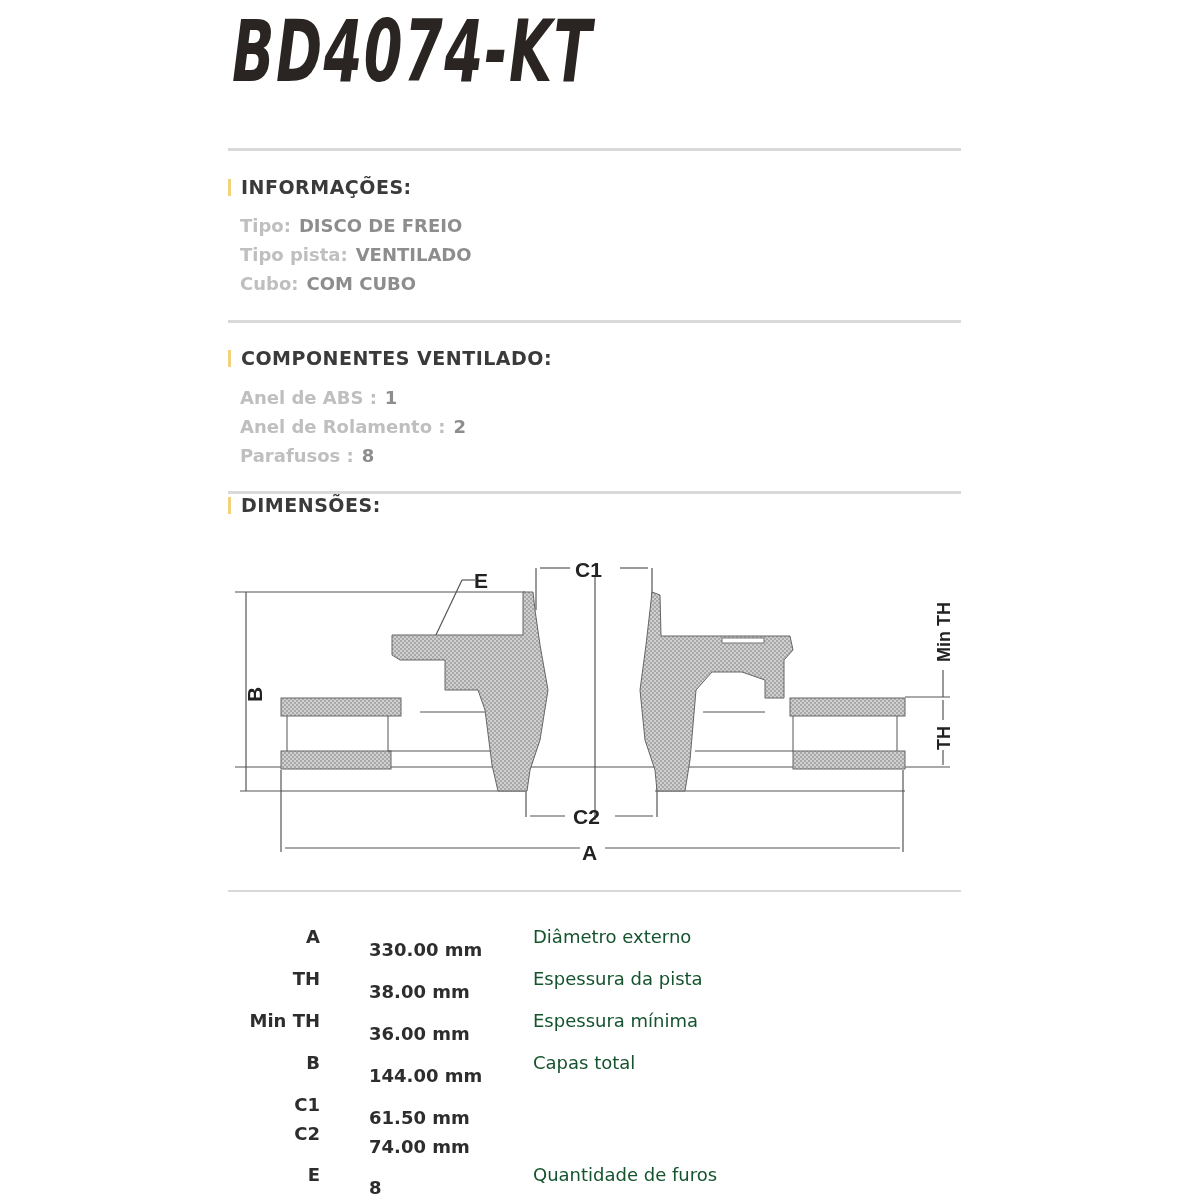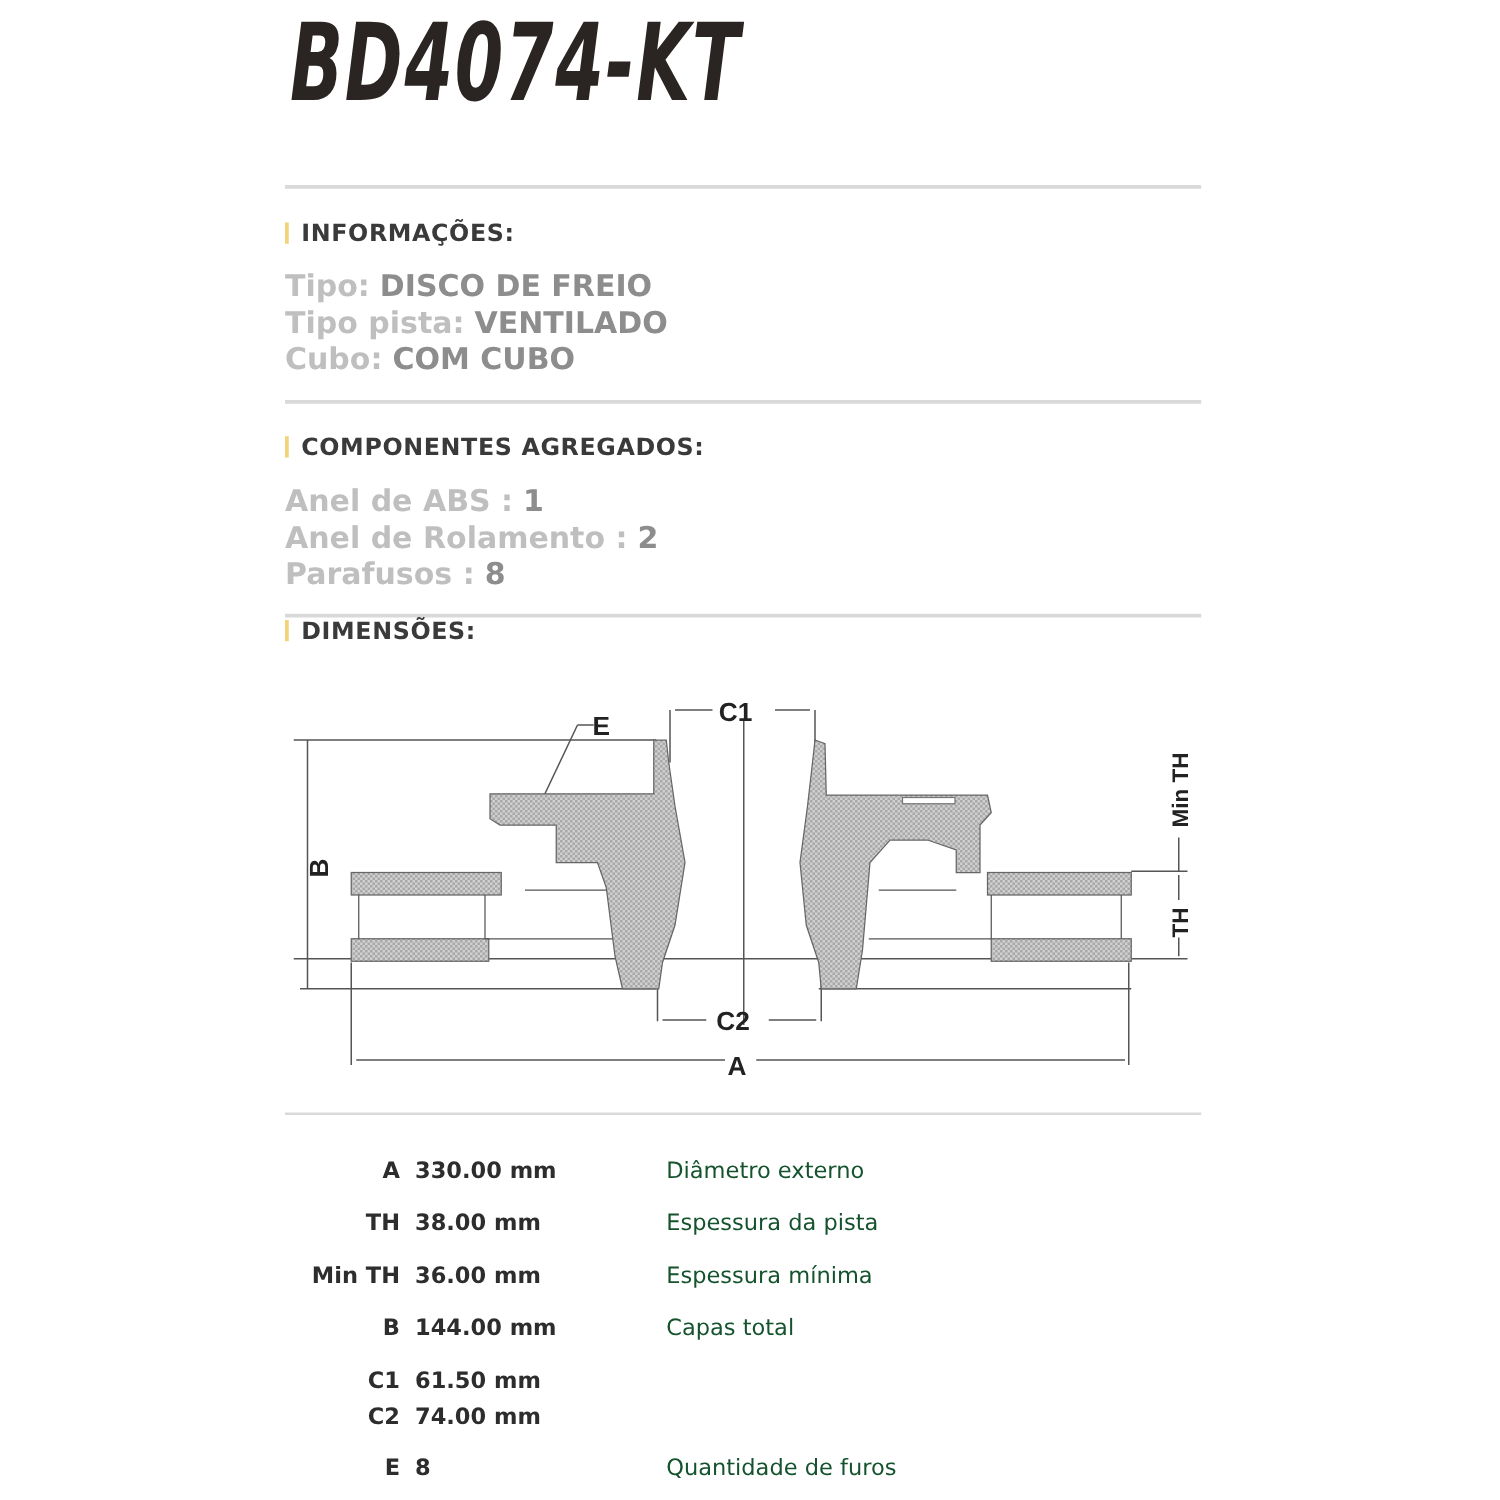--- a/index.html
+++ b/index.html
@@ -1,42 +1,42 @@
 <!DOCTYPE html>
 <html><head>
 <meta charset="utf-8">
 <style>
   html, body { margin:0; padding:0; background:#ffffff; }
   body { width:1200px; height:1200px; position:relative; overflow:hidden; font-family:"DejaVu Sans", sans-serif; }
   .title { position:absolute; left:232px; top:8px; font-family:"DejaVu Sans Condensed","DejaVu Sans", sans-serif; font-weight:bold; font-style:italic; font-size:86px; letter-spacing:2px; color:#2a2522; transform:scaleX(0.72); transform-origin:left top; line-height:1; }
   .divider { position:absolute; left:228px; width:733px; height:3px; background:#d9d9d9; }
   .section-head { position:absolute; left:228px; font-size:19px; font-weight:bold; color:#3a3a3a; letter-spacing:0.5px; }
   .section-head .bar { display:inline-block; width:3px; height:17px; background:#f2d27a; margin-right:10px; vertical-align:-2px; }
-  .kv { position:absolute; left:228px; font-size:24px; font-weight:bold; color:#bfbfbf; }
+  .kv { position:absolute; left:240px; font-size:18px; font-weight:bold; color:#bfbfbf; }
   .kv .val { color:#8d8d8d; margin-left:8px; }
   .diagram { position:absolute; left:230px; top:560px; width:740px; height:300px; }
   .dim-row { position:absolute; font-size:18px; font-weight:bold; color:#2d2d2d; }
   .dim-key { position:absolute; left:230px; width:90px; text-align:right; }
-  .dim-val { position:absolute; left:332px; }
+  .dim-val { position:absolute; left:369px;margin-top:13px; }
   .dim-desc { position:absolute; left:533px; color:#14532d; font-weight:normal; }
 </style>
 </head>
 <body>
 
 <div class="title">BD4074-KT</div>
 <div class="divider" style="top:148px"></div>
 
 <div class="section-head" style="top:176px"><span class="bar"></span><span>INFORMAÇÕES:</span></div>
 <div class="kv" style="top:215px"><span>Tipo:</span><span class="val">DISCO DE FREIO</span></div>
 <div class="kv" style="top:244px"><span>Tipo pista:</span><span class="val">VENTILADO</span></div>
 <div class="kv" style="top:273px"><span>Cubo:</span><span class="val">COM CUBO</span></div>
 
 <div class="divider" style="top:320px"></div>
 
-<div class="section-head" style="top:347px"><span class="bar"></span><span>COMPONENTES AGREGADOS:</span></div>
+<div class="section-head" style="top:347px"><span class="bar"></span><span>COMPONENTES VENTILADO:</span></div>
 <div class="kv" style="top:387px"><span>Anel de ABS :</span><span class="val">1</span></div>
 <div class="kv" style="top:416px"><span>Anel de Rolamento :</span><span class="val">2</span></div>
 <div class="kv" style="top:445px"><span>Parafusos :</span><span class="val">8</span></div>
 
 <div class="divider" style="top:491px"></div>
 
 <div class="section-head" style="top:494px"><span class="bar"></span><span>DIMENSÕES:</span></div>
 
 <svg class="diagram" viewBox="230 560 740 300" xmlns="http://www.w3.org/2000/svg">
   <defs>

